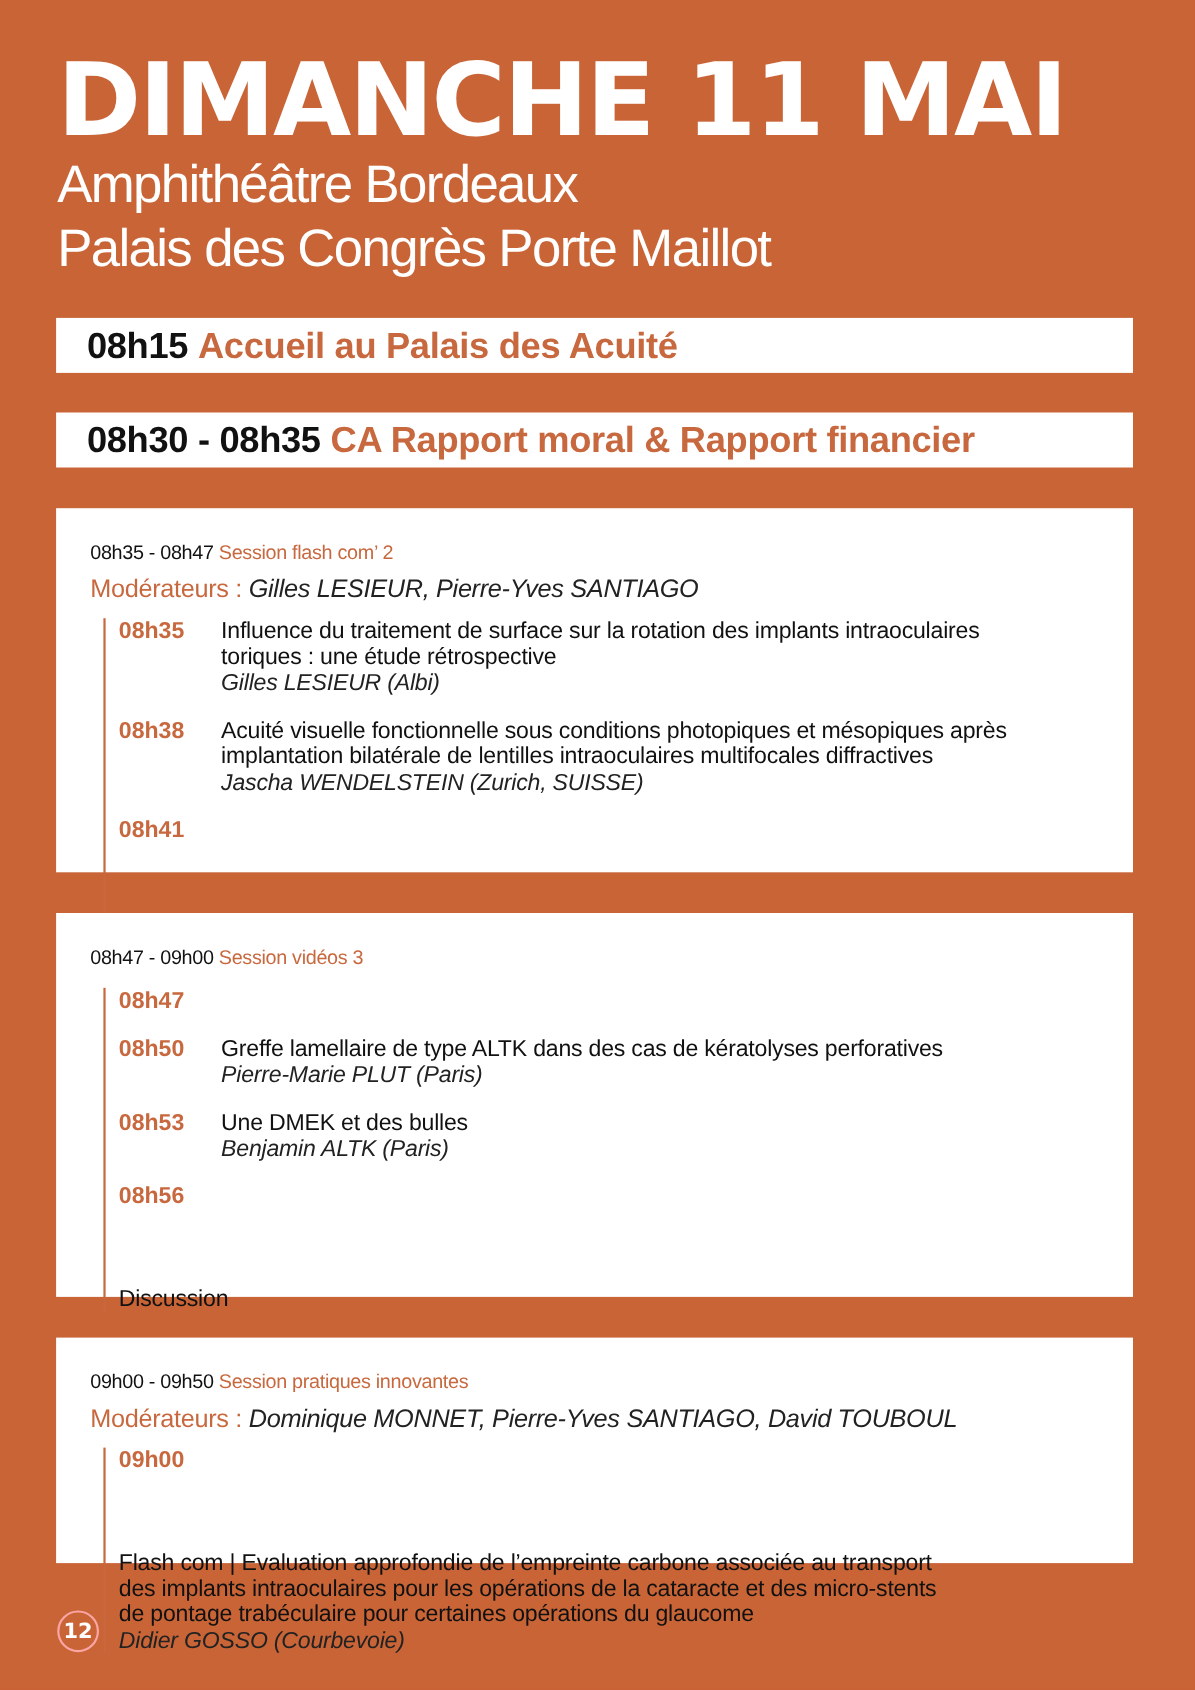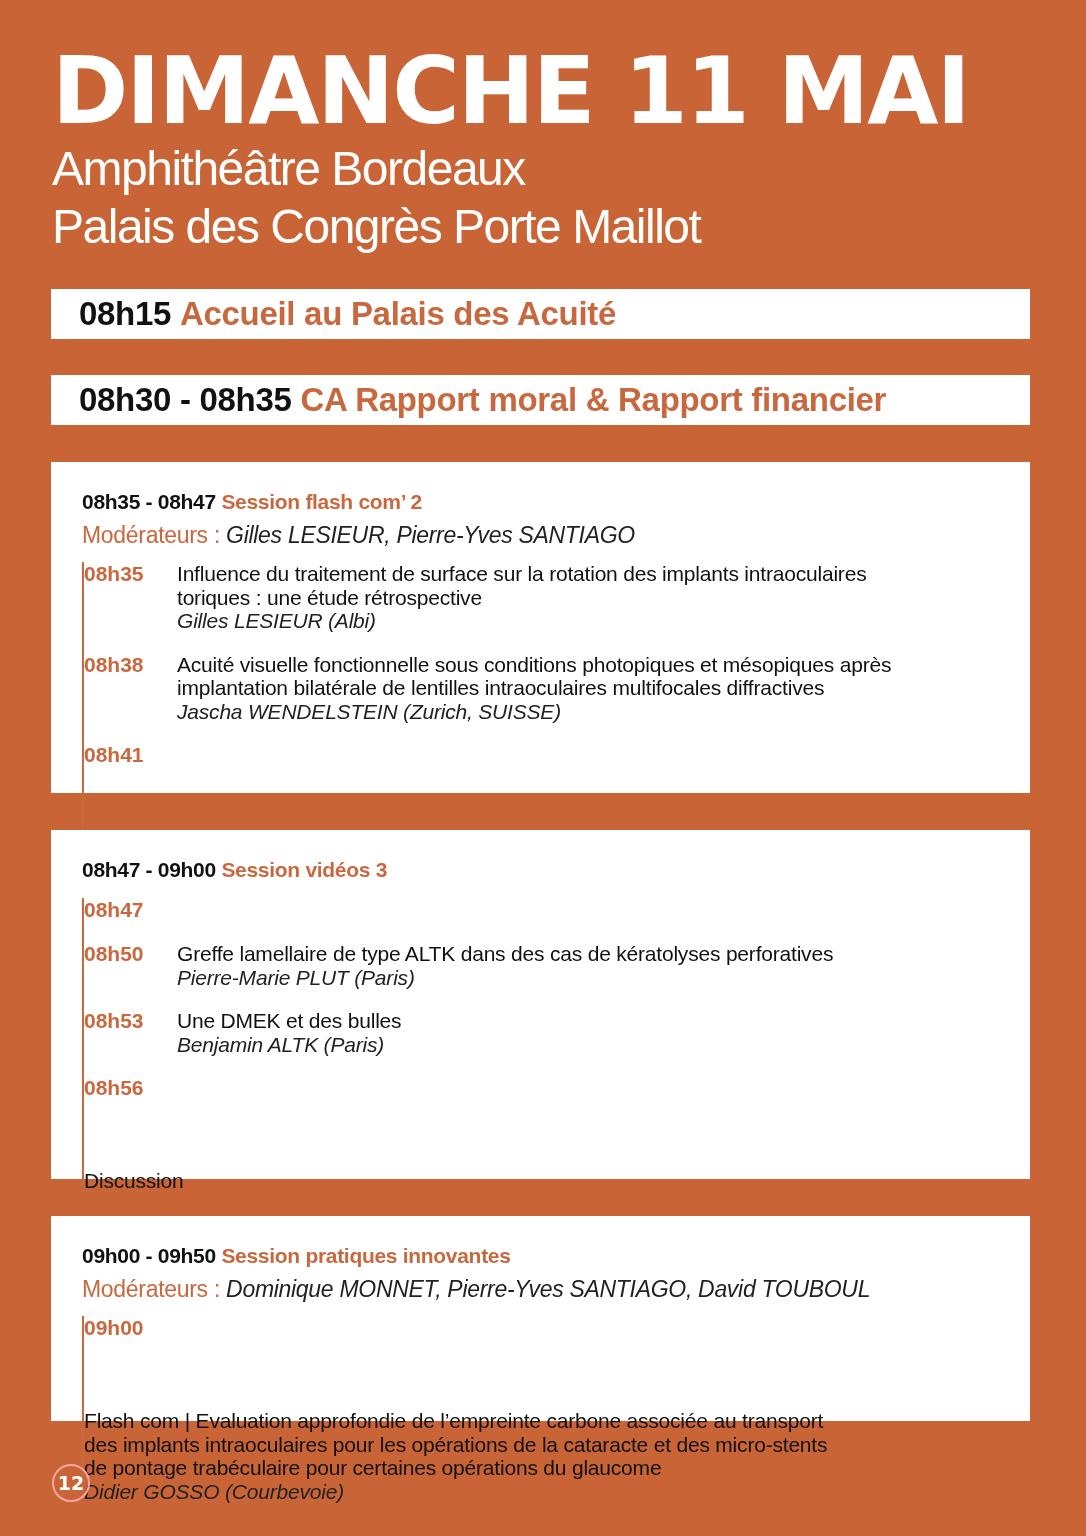--- a/index.html
+++ b/index.html
@@ -5,25 +5,25 @@
   html, body { margin:0; padding:0; }
   body { width:1086px; height:1536px; background:#C96437; position:relative; overflow:hidden; font-family:"Liberation Sans", sans-serif; color:#111; }
   .header { position:absolute; left:52px; top:44px; color:#fff; }
   .title { font-family:"DejaVu Sans", sans-serif; font-weight:bold; font-size:92px; line-height:96px; letter-spacing:-2px; margin:0; }
   .sub { font-family:"Liberation Sans", sans-serif; font-size:48px; line-height:58px; letter-spacing:-1.5px; margin:0; }
   .box { position:absolute; left:51px; width:979px; background:#fff; box-sizing:border-box; }
   .simple { height:50px; padding-left:28px; display:flex; align-items:center; font-size:33px; font-weight:bold; letter-spacing:-0.3px; }
   .time { color:#111; }
   .accent { color:#C8683E; }
   .session { padding:24px 28px 16px 31px; }
-  .s-head { font-size:21px; font-weight:bold; line-height:32px; letter-spacing:-0.3px; }
+  .s-head { font-size:18px; font-weight:normal; line-height:32px; letter-spacing:-0.3px; }
   .mods { font-size:23px; line-height:30px; margin-top:2px; letter-spacing:-0.3px; }
   .mods .label { color:#C8683E; }
   .mods .names { font-style:italic; color:#222; }
-  .talks { border-left:2px solid #C8683E; margin-top:12px; margin-left:0; }
+  .talks { border-left:2px solid #C8683E; margin-top:12px; margin-left:12px; padding-left:12px; }
   .talk { display:flex; margin-bottom:20px; }
   .talk:last-child { margin-bottom:0;flex-direction:column; }
   .talk-time { width:93px; flex:0 0 93px; color:#C8683E; font-weight:bold; font-size:21px; line-height:24px; }
   .talk-body { font-size:21px; line-height:23.5px; letter-spacing:-0.2px; color:#111; }
   .speaker { font-style:italic; color:#222; }
   .page-num { position:absolute; left:52px; top:1464px; width:38px; height:38px; border:2px solid #fca5a5; border-radius:50%; color:#fff; font-family:"DejaVu Sans", sans-serif; font-weight:bold; font-size:19px; display:flex; align-items:center; justify-content:center; box-sizing:border-box; }
 </style>
 </head>
 <body>
 

